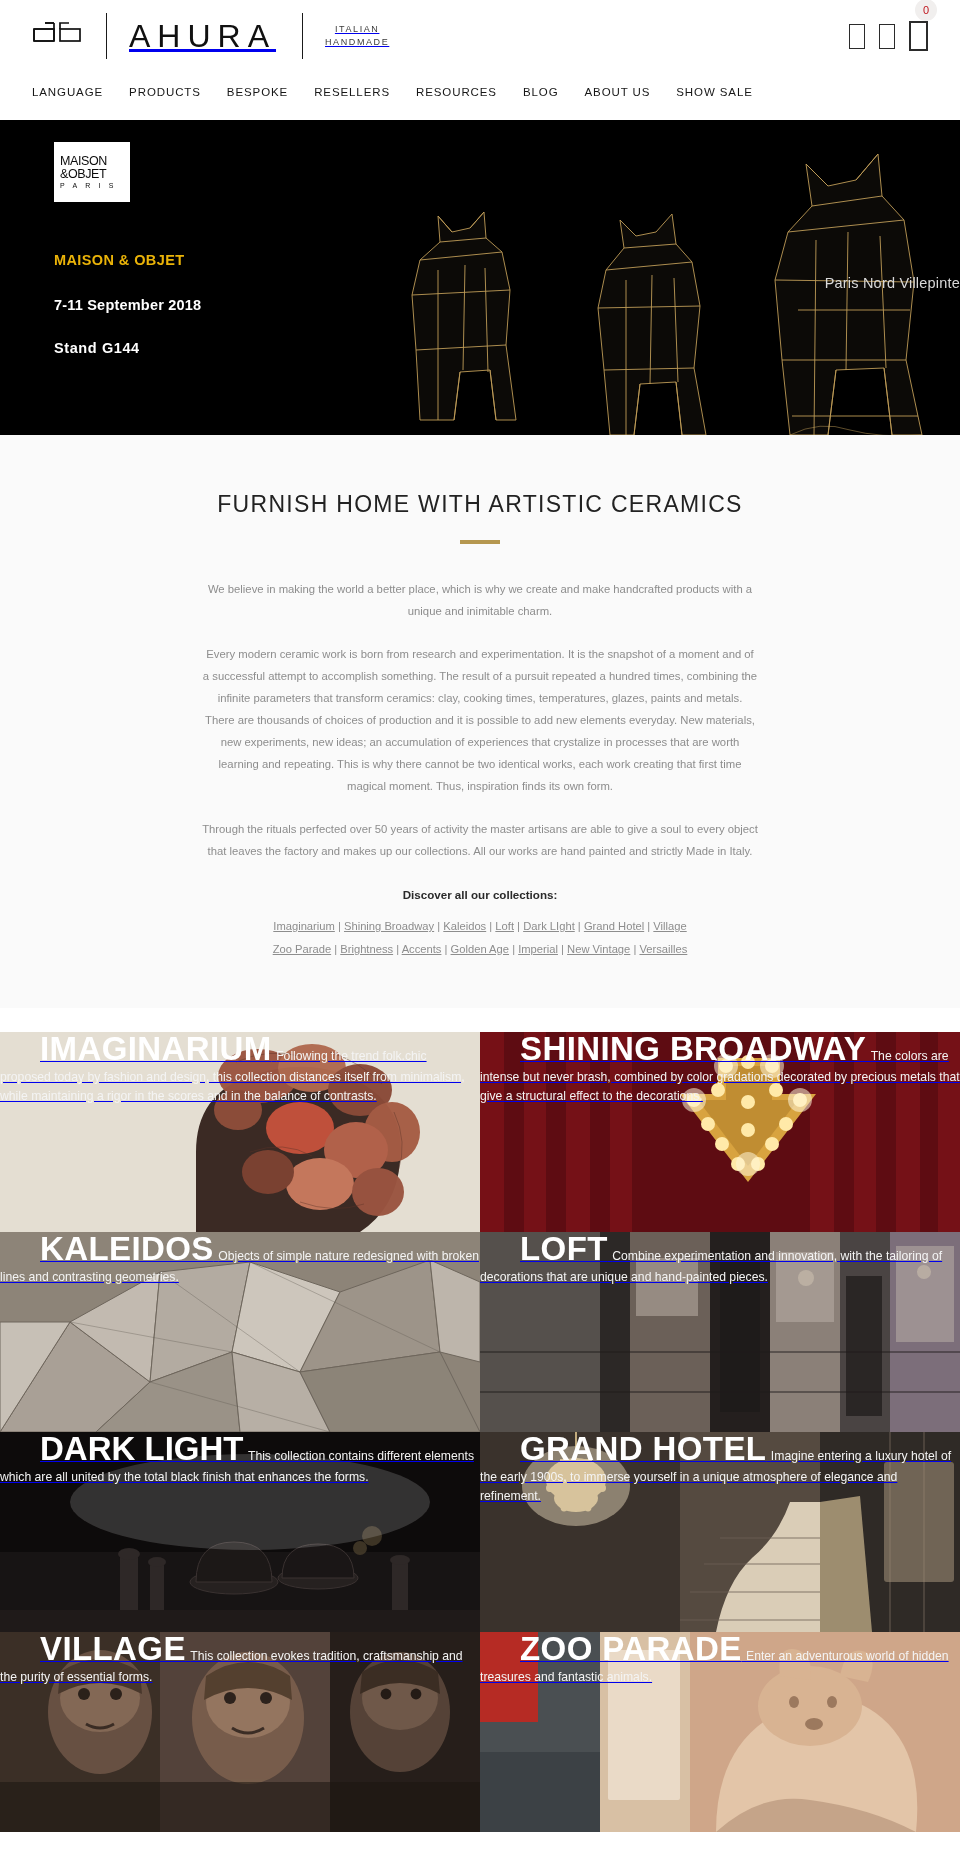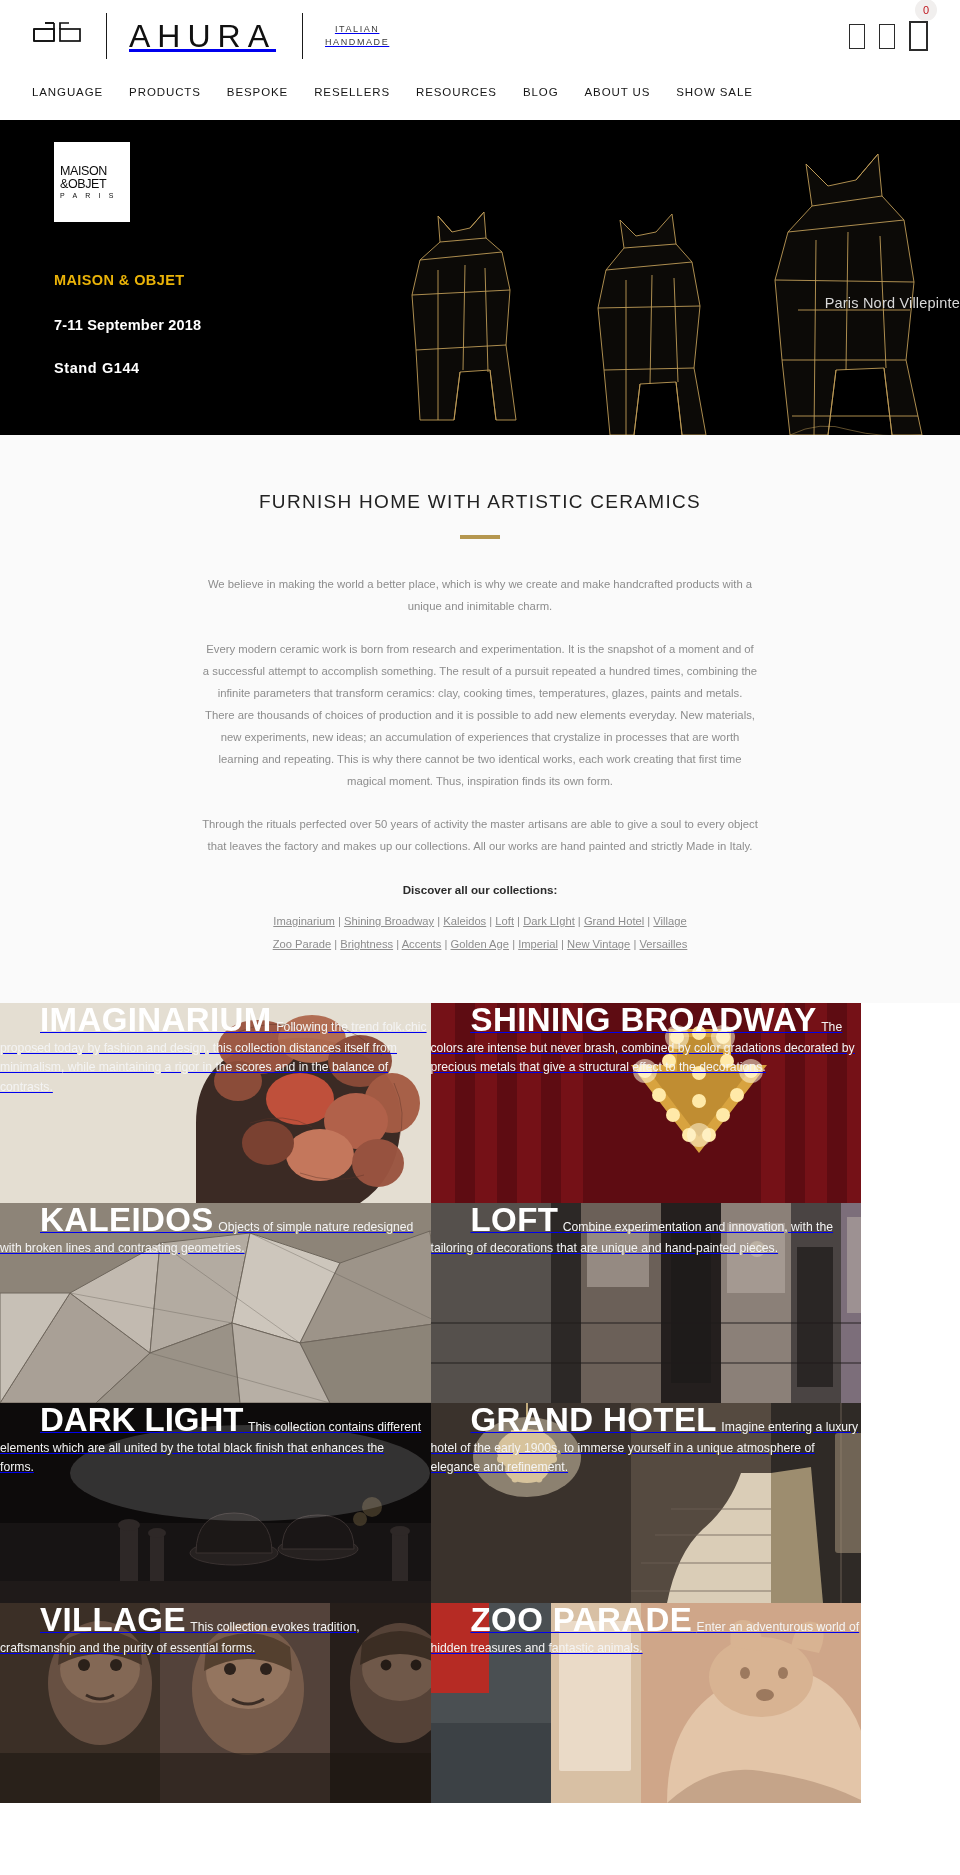--- a/index.html
+++ b/index.html
@@ -134,21 +134,21 @@
     right: 0; top: 0;
     width: 640px; height: 315px;
     overflow: hidden;
   }
   .hero-inner {
     position: relative;
     z-index: 3;
     padding: 22px 0 0 54px;
   }
   .mo-logo {
-    width: 76px; height: 80px;
+    width: 76px; height: 60px;
     background: #fff;
     display: flex;
     flex-direction: column;
     align-items: center;
     justify-content: center;
     padding: 0 6px;
   }
   .mo-l1, .mo-l2 {
     font-size: 12.5px;
     font-weight: 400;
@@ -197,21 +197,21 @@
   }
   .hero-gap { height: 20px; }
 
   
   .intro {
     background: #fafafa;
     padding: 56px 0 48px;
     text-align: center;
   }
   .intro-title {
-    font-size: 19px;
+    font-size: 23px;
     letter-spacing: 1.3px;
     color: #222;
     font-weight: 400;
     font-family: "Liberation Sans", sans-serif;
   }
   .intro-rule {
     width: 40px; height: 4px;
     background: #b5974f;
     margin: 22px auto 34px;
   }
@@ -236,21 +236,22 @@
   .links-row a {
     color: #8d8d8d;
     text-decoration: underline;
   }
   .links-sep { color: #8d8d8d; }
 
   
   .grid {
     display: grid;
     grid-template-columns: 1fr 1fr;
-    width: 861px;
+    width: 960px;
+    margin-top: 24px;
   }
   .tile {
     position: relative;
     height: 200px;
     overflow: hidden;
     display: block;
   }
   .tile-bg { position: absolute; inset: 0; }
   .tile-content {
     position: relative;

